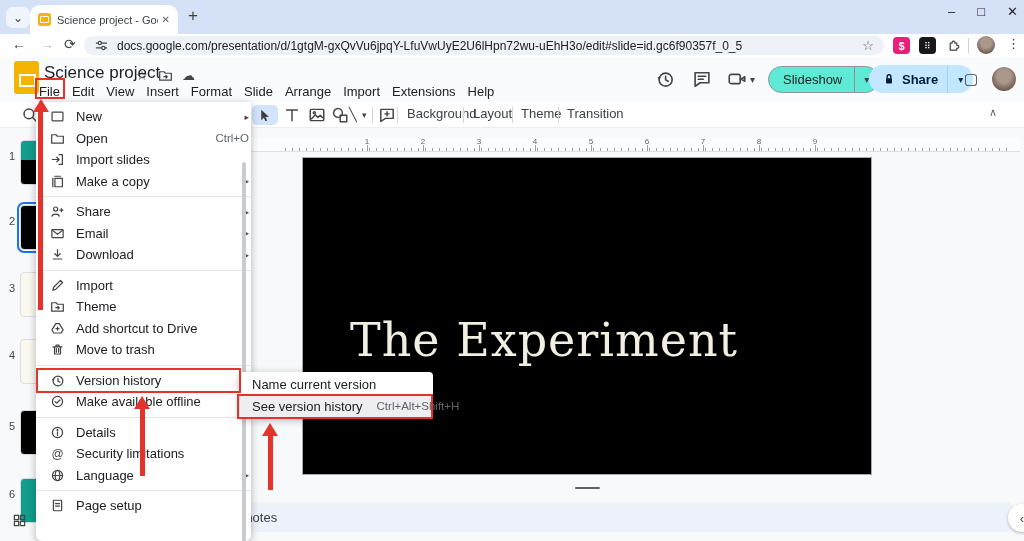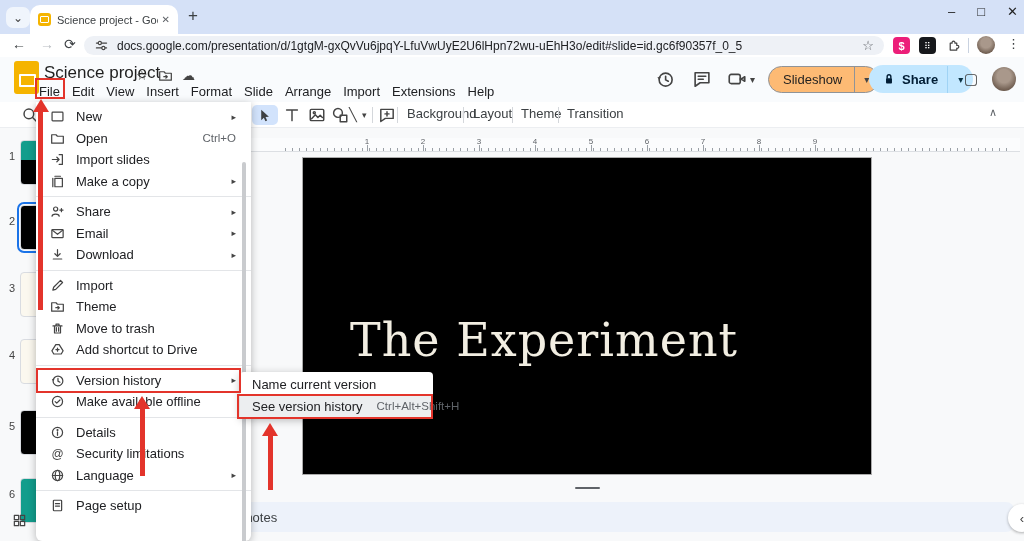--- a/index.html
+++ b/index.html
@@ -39,21 +39,21 @@
   
   .gsheader{position:absolute;left:0;top:57px;width:1024px;height:45px;background:#F9FBFD;}
   .gslogo{position:absolute;left:14px;top:4px;width:25px;height:33px;background:#F5B400;border-radius:3px;}
   .gslogo .inner{position:absolute;left:5px;top:13px;width:13px;height:9px;border:2.4px solid #fff;border-radius:1px;}
   .doctitle{position:absolute;left:44px;top:6px;font-size:17px;color:#1f1f1f;}
   .titleico{position:absolute;top:11px;font-size:13px;color:#444;}
   .menubar{position:absolute;left:33px;top:26px;display:flex;font-size:13px;color:#202124;}
   .menubar .mi{padding:1px 6px;border-radius:4px;}
   .hdrico{position:absolute;top:12px;width:20px;height:20px;}
   .pill{position:absolute;display:flex;align-items:center;border-radius:20px;font-size:13px;box-sizing:border-box;}
-  .slideshow{left:768px;top:9px;height:27px;border:1px solid #8f9398;color:#1f1f1f;background:#fdba74;text-align:center;}
+  .slideshow{left:768px;top:9px;height:27px;border:1px solid #8f9398;color:#1f1f1f;background:#5eead4;text-align:center;}
   .slideshow .lbl{padding:0 12px 0 14px;}
   .slideshow .div{width:1px;height:26px;background:#8f9398;}
   .slideshow .dd{padding:0 9px;font-size:10px;color:#444;}
   .share{left:869px;top:8px;height:28px;background:#C2E7FF;color:#001D35;font-weight:bold;}
   .share .lico{width:14px;height:14px;margin:0 6px 0 13px;}
   .share .div{width:1px;height:27px;background:#9fd3f5;margin-left:9px;}
   .share .dd{padding:0 10px;font-size:10px;color:#083042;}
 
   
   .gstoolbar{position:absolute;left:0;top:102px;width:1024px;height:26px;background:#fff;border-bottom:1px solid #eceef1;box-sizing:border-box;}
@@ -82,21 +82,21 @@
   .handle{position:absolute;left:575px;top:359px;width:25px;height:2px;background:#5f6368;border-radius:1px;}
   .notes{position:absolute;left:108px;top:374px;width:906px;height:30px;background:#EDF2FA;border-radius:8px;
          display:flex;align-items:center;padding-left:16px;box-sizing:border-box;font-size:13px;color:#3c4043;}
   .scrollbtn{position:absolute;left:1008px;top:376px;width:28px;height:28px;border-radius:50%;background:#fff;
              box-shadow:0 1px 3px rgba(0,0,0,.3);display:flex;align-items:center;justify-content:center;
              font-size:13px;color:#444;}
 
   
   .filemenu{position:absolute;left:36px;top:102px;width:215px;height:439px;background:#fff;z-index:10;
             border-radius:0 0 6px 6px;box-shadow:0 2px 8px rgba(0,0,0,.28);padding-top:4px;box-sizing:border-box;}
-  .mrow{height:21.5px;display:flex;align-items:center;padding:0 15px 0 14px;font-size:13px;color:#202124;}
+  .mrow{height:21.5px;display:flex;align-items:center;padding:0 2px 0 14px;font-size:13px;color:#202124;}
   .mico{width:15px;height:15px;margin-right:11px;flex:0 0 auto;display:flex;align-items:center;justify-content:center;
         font-size:12px;color:#444;}
   .mlabel{flex:1;white-space:nowrap;}
   .mshort{font-size:11.5px;color:#5f6368;}
   .marrow{font-size:9px;color:#444;}
   .msep{height:1px;background:#e3e5e8;margin:4px 0;}
   .mscroll{position:absolute;right:5px;top:60px;width:4px;height:420px;background:#C9CBCE;border-radius:2px;}
 
   
   .submenu{position:absolute;left:240px;top:372px;width:193px;background:#fff;z-index:11;
@@ -518,35 +518,35 @@
     <div class="mrow">
       <span class="mico" data-icon="folder-move">
           <svg viewBox="0 0 16 16">
             <path d="M1.8 4 h4.6 l1.5 1.6 h6.3 v7.4 h-12.4 Z"></path>
             <path d="M6.2 9.3 h3.6 M8.4 7.8 L9.9 9.3 L8.4 10.8"></path>
           </svg>
         </span>
       <span class="mlabel">Theme</span>
     </div>
     <div class="mrow">
-      <span class="mico" data-icon="trash">
-          <svg viewBox="0 0 16 16">
-            <path d="M4.8 5.2 v7.6 h6.4 V5.2 M3.2 5.2 h9.6 M6.4 5.2 V3.4 h3.2 v1.8 M6.8 7 v3.8 M9.2 7 v3.8"></path>
-          </svg>
-        </span>
-      <span class="mlabel">Move to trash</span>
-    </div>
-    <div class="mrow">
       <span class="mico" data-icon="drive-add">
           <svg viewBox="0 0 16 16">
             <path d="M6.2 2.8 h3.6 L14 9.4 l-2 3.4 H4 L2 9.4 Z"></path>
             <path d="M8 6.4 v3.4 M6.3 8.1 h3.4"></path>
           </svg>
         </span>
       <span class="mlabel">Add shortcut to Drive</span>
+    </div>
+    <div class="mrow">
+      <span class="mico" data-icon="trash">
+          <svg viewBox="0 0 16 16">
+            <path d="M4.8 5.2 v7.6 h6.4 V5.2 M3.2 5.2 h9.6 M6.4 5.2 V3.4 h3.2 v1.8 M6.8 7 v3.8 M9.2 7 v3.8"></path>
+          </svg>
+        </span>
+      <span class="mlabel">Move to trash</span>
     </div>
     <div class="msep"></div>
     <div class="mrow">
       <span class="mico" data-icon="history">
           <svg viewBox="0 0 16 16">
             <circle cx="8.5" cy="8.5" r="5.2"></circle>
             <path d="M8.5 5.8 V8.7 L10.6 9.8"></path>
             <path d="M3.3 8.5 L1.9 6.6 L4.8 6.4 Z" style="fill:#444;stroke:none"></path>
           </svg>
         </span>

